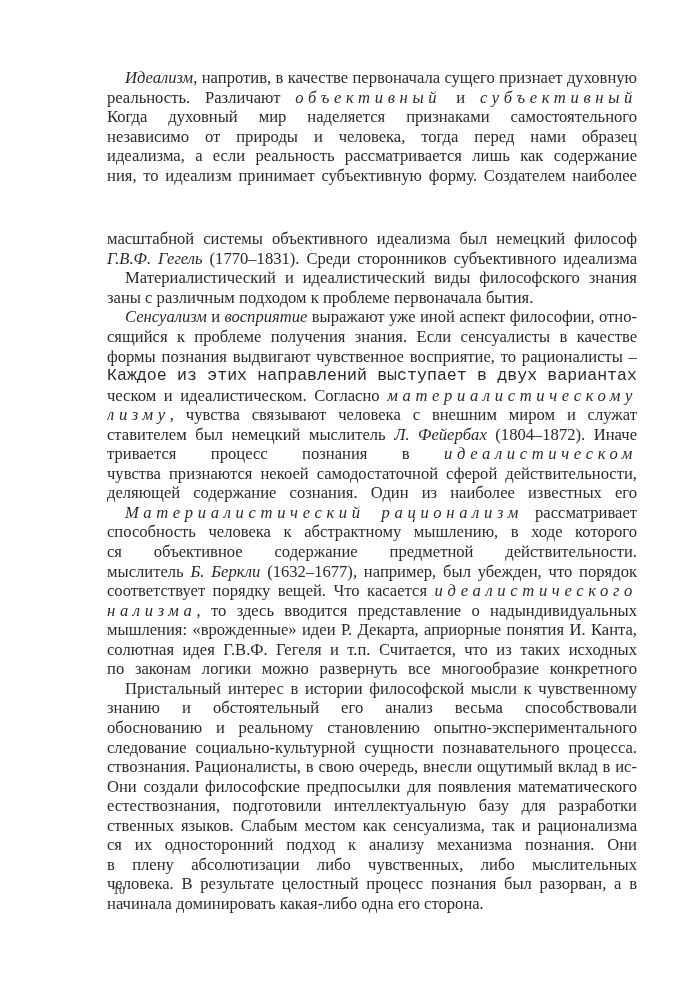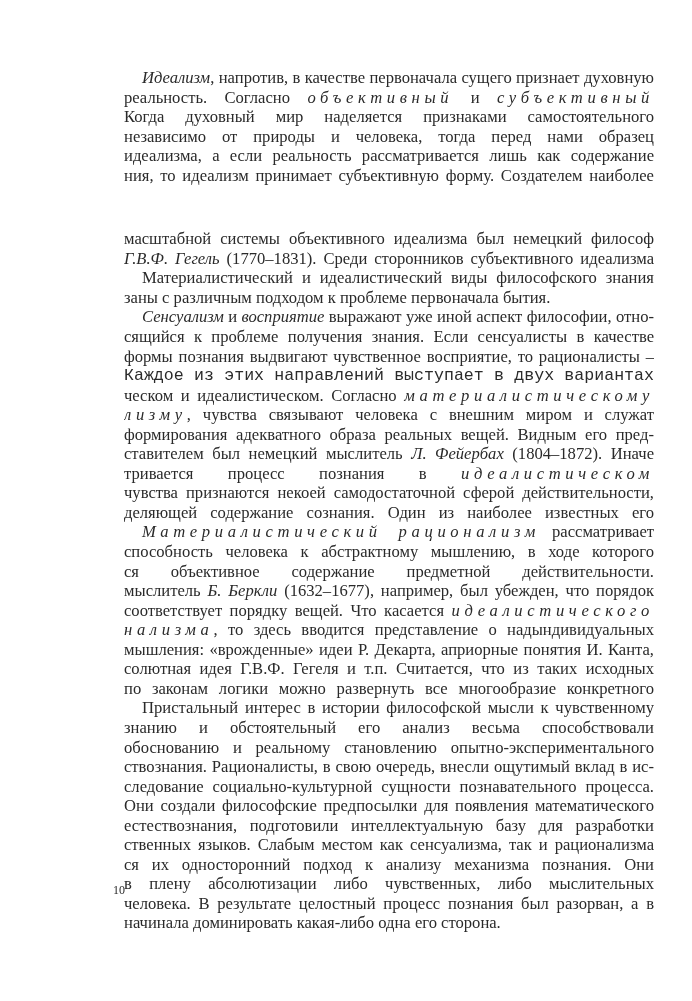--- a/index.html
+++ b/index.html
@@ -10,21 +10,21 @@
     body {
       width: 692px;
       height: 1001px;
       position: relative;
       overflow: hidden;
       font-family: "Liberation Serif", "DejaVu Serif", serif;
       color: #2a2a2a;
     }
     .page-body {
       position: absolute;
-      left: 124px;
+      left: 107px;
       top: 68px;
       width: 530px;
       font-size: 16.6px;
       line-height: 19.55px;
     }
     .line {
       display: block;
       white-space: nowrap;
       text-align: justify;
       text-align-last: justify;
@@ -49,54 +49,53 @@
       top: 883px;
       font-size: 12px;
       color: #2a2a2a;
     }
   </style>
 </head>
 <body>
 
 <div class="page-body" id="page-body">
     <div class="line indent" style="white-space: normal; overflow: hidden;"><span class="it">Идеализм</span><span>, напротив, в качестве первоначала сущего признает духовную</span></div>
-    <div class="line" style="white-space: normal; overflow: hidden;"><span>реальность. Согласно </span><span class="sp">объективный</span><span> и </span><span class="sp">субъективный идеализм.</span></div>
+    <div class="line" style="white-space: normal; overflow: hidden;"><span>реальность. Различают </span><span class="sp">объективный</span><span> и </span><span class="sp">субъективный идеализм.</span></div>
     <div class="line" style="white-space: normal; overflow: hidden;"><span>Когда духовный мир наделяется признаками самостоятельного существования,</span></div>
     <div class="line" style="white-space: normal; overflow: hidden;"><span>независимо от природы и человека, тогда перед нами образец объективного</span></div>
     <div class="line" style="white-space: normal; overflow: hidden;"><span>идеализма, а если реальность рассматривается лишь как содержание созна-</span></div>
     <div class="line" style="white-space: normal; overflow: hidden;"><span>ния,  то идеализм принимает субъективную форму. Создателем наиболее</span></div>
     <div class="line" style="white-space: normal; overflow: hidden; margin-top: 44px;"><span>масштабной системы объективного идеализма был немецкий философ</span></div>
     <div class="line" style="white-space: normal; overflow: hidden;"><span class="it">Г.В.Ф. Гегель</span><span> (1770–1831). Среди сторонников субъективного идеализма вы-</span></div>
     <div class="line indent" style="white-space: normal; overflow: hidden;"><span>Материалистический и идеалистический виды философского знания свя-</span></div>
     <div class="line last" style="white-space: normal; overflow: hidden;"><span>заны с различным подходом к проблеме первоначала бытия.</span></div>
     <div class="line indent" style="white-space: normal; overflow: hidden;"><span class="it">Сенсуализм</span><span> и </span><span class="it">восприятие</span><span> выражают уже иной аспект философии, отно-</span></div>
     <div class="line" style="white-space: normal; overflow: hidden;"><span>сящийся к проблеме получения знания. Если сенсуалисты в качестве главной</span></div>
     <div class="line" style="white-space: normal; overflow: hidden;"><span>формы познания выдвигают чувственное восприятие, то рационалисты – разум.</span></div>
     <div class="line" style="white-space: normal; overflow: hidden; font-family: Liberation Mono, monospace;"><span>Каждое из этих направлений выступает в двух вариантах – материалисти-</span></div>
     <div class="line" style="white-space: normal; overflow: hidden;"><span>ческом и идеалистическом. Согласно </span><span class="sp">материалистическому сенсуа-</span></div>
     <div class="line" style="white-space: normal; overflow: hidden;"><span class="sp">лизму</span><span>, чувства связывают человека с внешним миром и служат основой для</span></div>
-    <div class="line" style="white-space: normal; overflow: hidden;"><span>формирования адекватного образа реальных вещей. Видным его пред-</span></div>
     <div class="line" style="white-space: normal; overflow: hidden;"><span>ставителем был немецкий мыслитель </span><span class="it">Л. Фейербах</span><span> (1804–1872). Иначе рассма-</span></div>
     <div class="line" style="white-space: normal; overflow: hidden;"><span>тривается процесс познания в </span><span class="sp">идеалистическом сенсуализме</span></div>
     <div class="line" style="white-space: normal; overflow: hidden;"><span>чувства признаются некоей самодостаточной сферой действительности, опре-</span></div>
     <div class="line" style="white-space: normal; overflow: hidden;"><span>деляющей содержание сознания. Один из наиболее известных его сторонни-</span></div>
     <div class="line indent" style="white-space: normal; overflow: hidden;"><span class="sp">Материалистический рационализм</span><span> рассматривает разум как</span></div>
     <div class="line" style="white-space: normal; overflow: hidden;"><span>способность человека к абстрактному мышлению, в ходе которого постигает-</span></div>
     <div class="line" style="white-space: normal; overflow: hidden;"><span>ся объективное содержание предметной действительности. Нидерландский</span></div>
     <div class="line" style="white-space: normal; overflow: hidden;"><span>мыслитель </span><span class="it">Б. Беркли</span><span> (1632–1677), например, был убежден, что порядок идей</span></div>
     <div class="line" style="white-space: normal; overflow: hidden;"><span>соответствует порядку вещей. Что касается </span><span class="sp">идеалистического рацио-</span></div>
     <div class="line" style="white-space: normal; overflow: hidden;"><span class="sp">нализма</span><span>, то здесь вводится представление о надындивидуальных элементах</span></div>
     <div class="line" style="white-space: normal; overflow: hidden;"><span>мышления: «врожденные» идеи Р. Декарта, априорные понятия И. Канта, аб-</span></div>
     <div class="line" style="white-space: normal; overflow: hidden;"><span>солютная идея Г.В.Ф. Гегеля и т.п. Считается, что из таких исходных элементов</span></div>
     <div class="line last" style="white-space: normal; overflow: hidden;"><span>по законам логики можно развернуть все многообразие конкретного знания.</span></div>
     <div class="line indent" style="white-space: normal; overflow: hidden;"><span>Пристальный интерес в истории философской мысли к чувственному по-</span></div>
     <div class="line" style="white-space: normal; overflow: hidden;"><span>знанию и обстоятельный его анализ весьма способствовали теоретическому</span></div>
     <div class="line" style="white-space: normal; overflow: hidden;"><span>обоснованию и реальному становлению опытно-экспериментального есте-</span></div>
+    <div class="line" style="white-space: normal; overflow: hidden;"><span>следование социально-культурной сущности познавательного процесса.</span></div>
     <div class="line" style="white-space: normal; overflow: hidden;"><span>ствознания. Рационалисты, в свою очередь, внесли ощутимый вклад в ис-</span></div>
-    <div class="line" style="white-space: normal; overflow: hidden;"><span>следование социально-культурной сущности познавательного процесса.</span></div>
     <div class="line" style="white-space: normal; overflow: hidden;"><span>Они создали философские предпосылки для появления математического</span></div>
     <div class="line" style="white-space: normal; overflow: hidden;"><span>естествознания, подготовили интеллектуальную базу для разработки искус-</span></div>
     <div class="line" style="white-space: normal; overflow: hidden;"><span>ственных языков. Слабым местом как сенсуализма, так и рационализма явил-</span></div>
     <div class="line" style="white-space: normal; overflow: hidden;"><span>ся их односторонний подход к анализу механизма познания. Они оказались</span></div>
     <div class="line" style="white-space: normal; overflow: hidden;"><span>в плену абсолютизации либо чувственных, либо мыслительных способностей</span></div>
     <div class="line" style="white-space: normal; overflow: hidden;"><span>человека. В результате целостный процесс познания был разорван, а в теории</span></div>
     <div class="line last" style="white-space: normal; overflow: hidden;"><span>начинала доминировать какая-либо одна его сторона.</span></div>
   </div>
 
 <div class="page-number">10</div>

